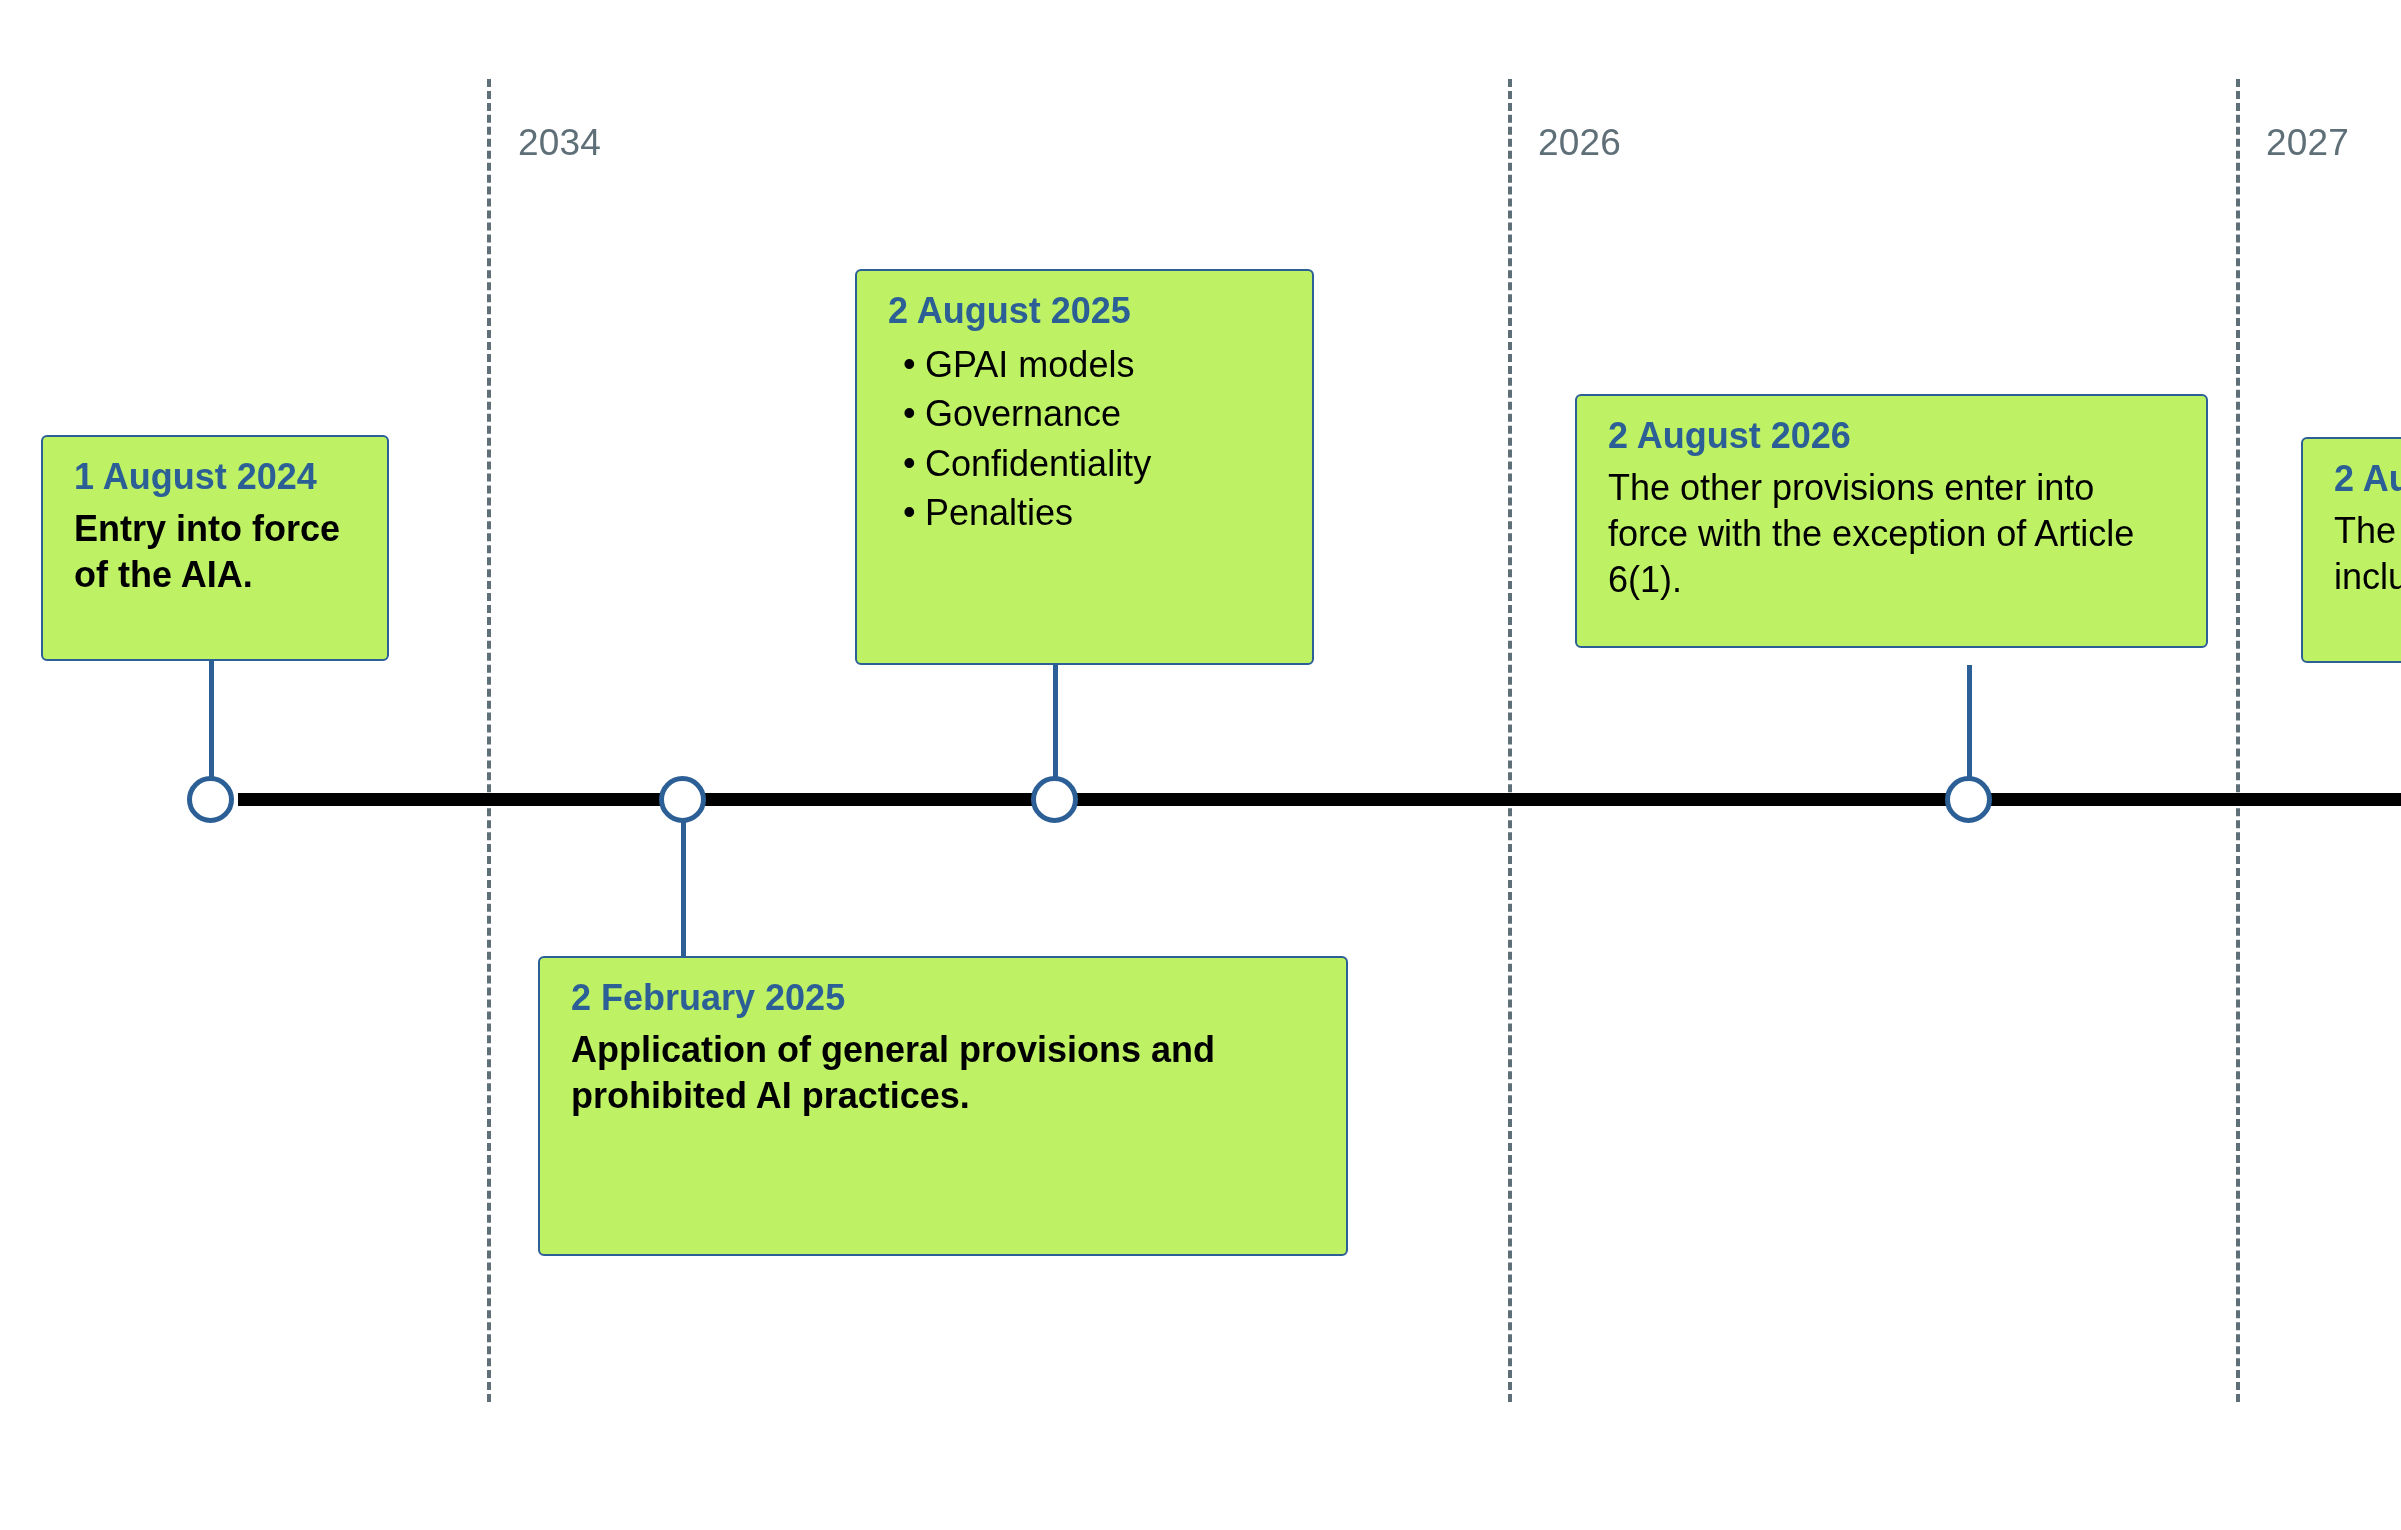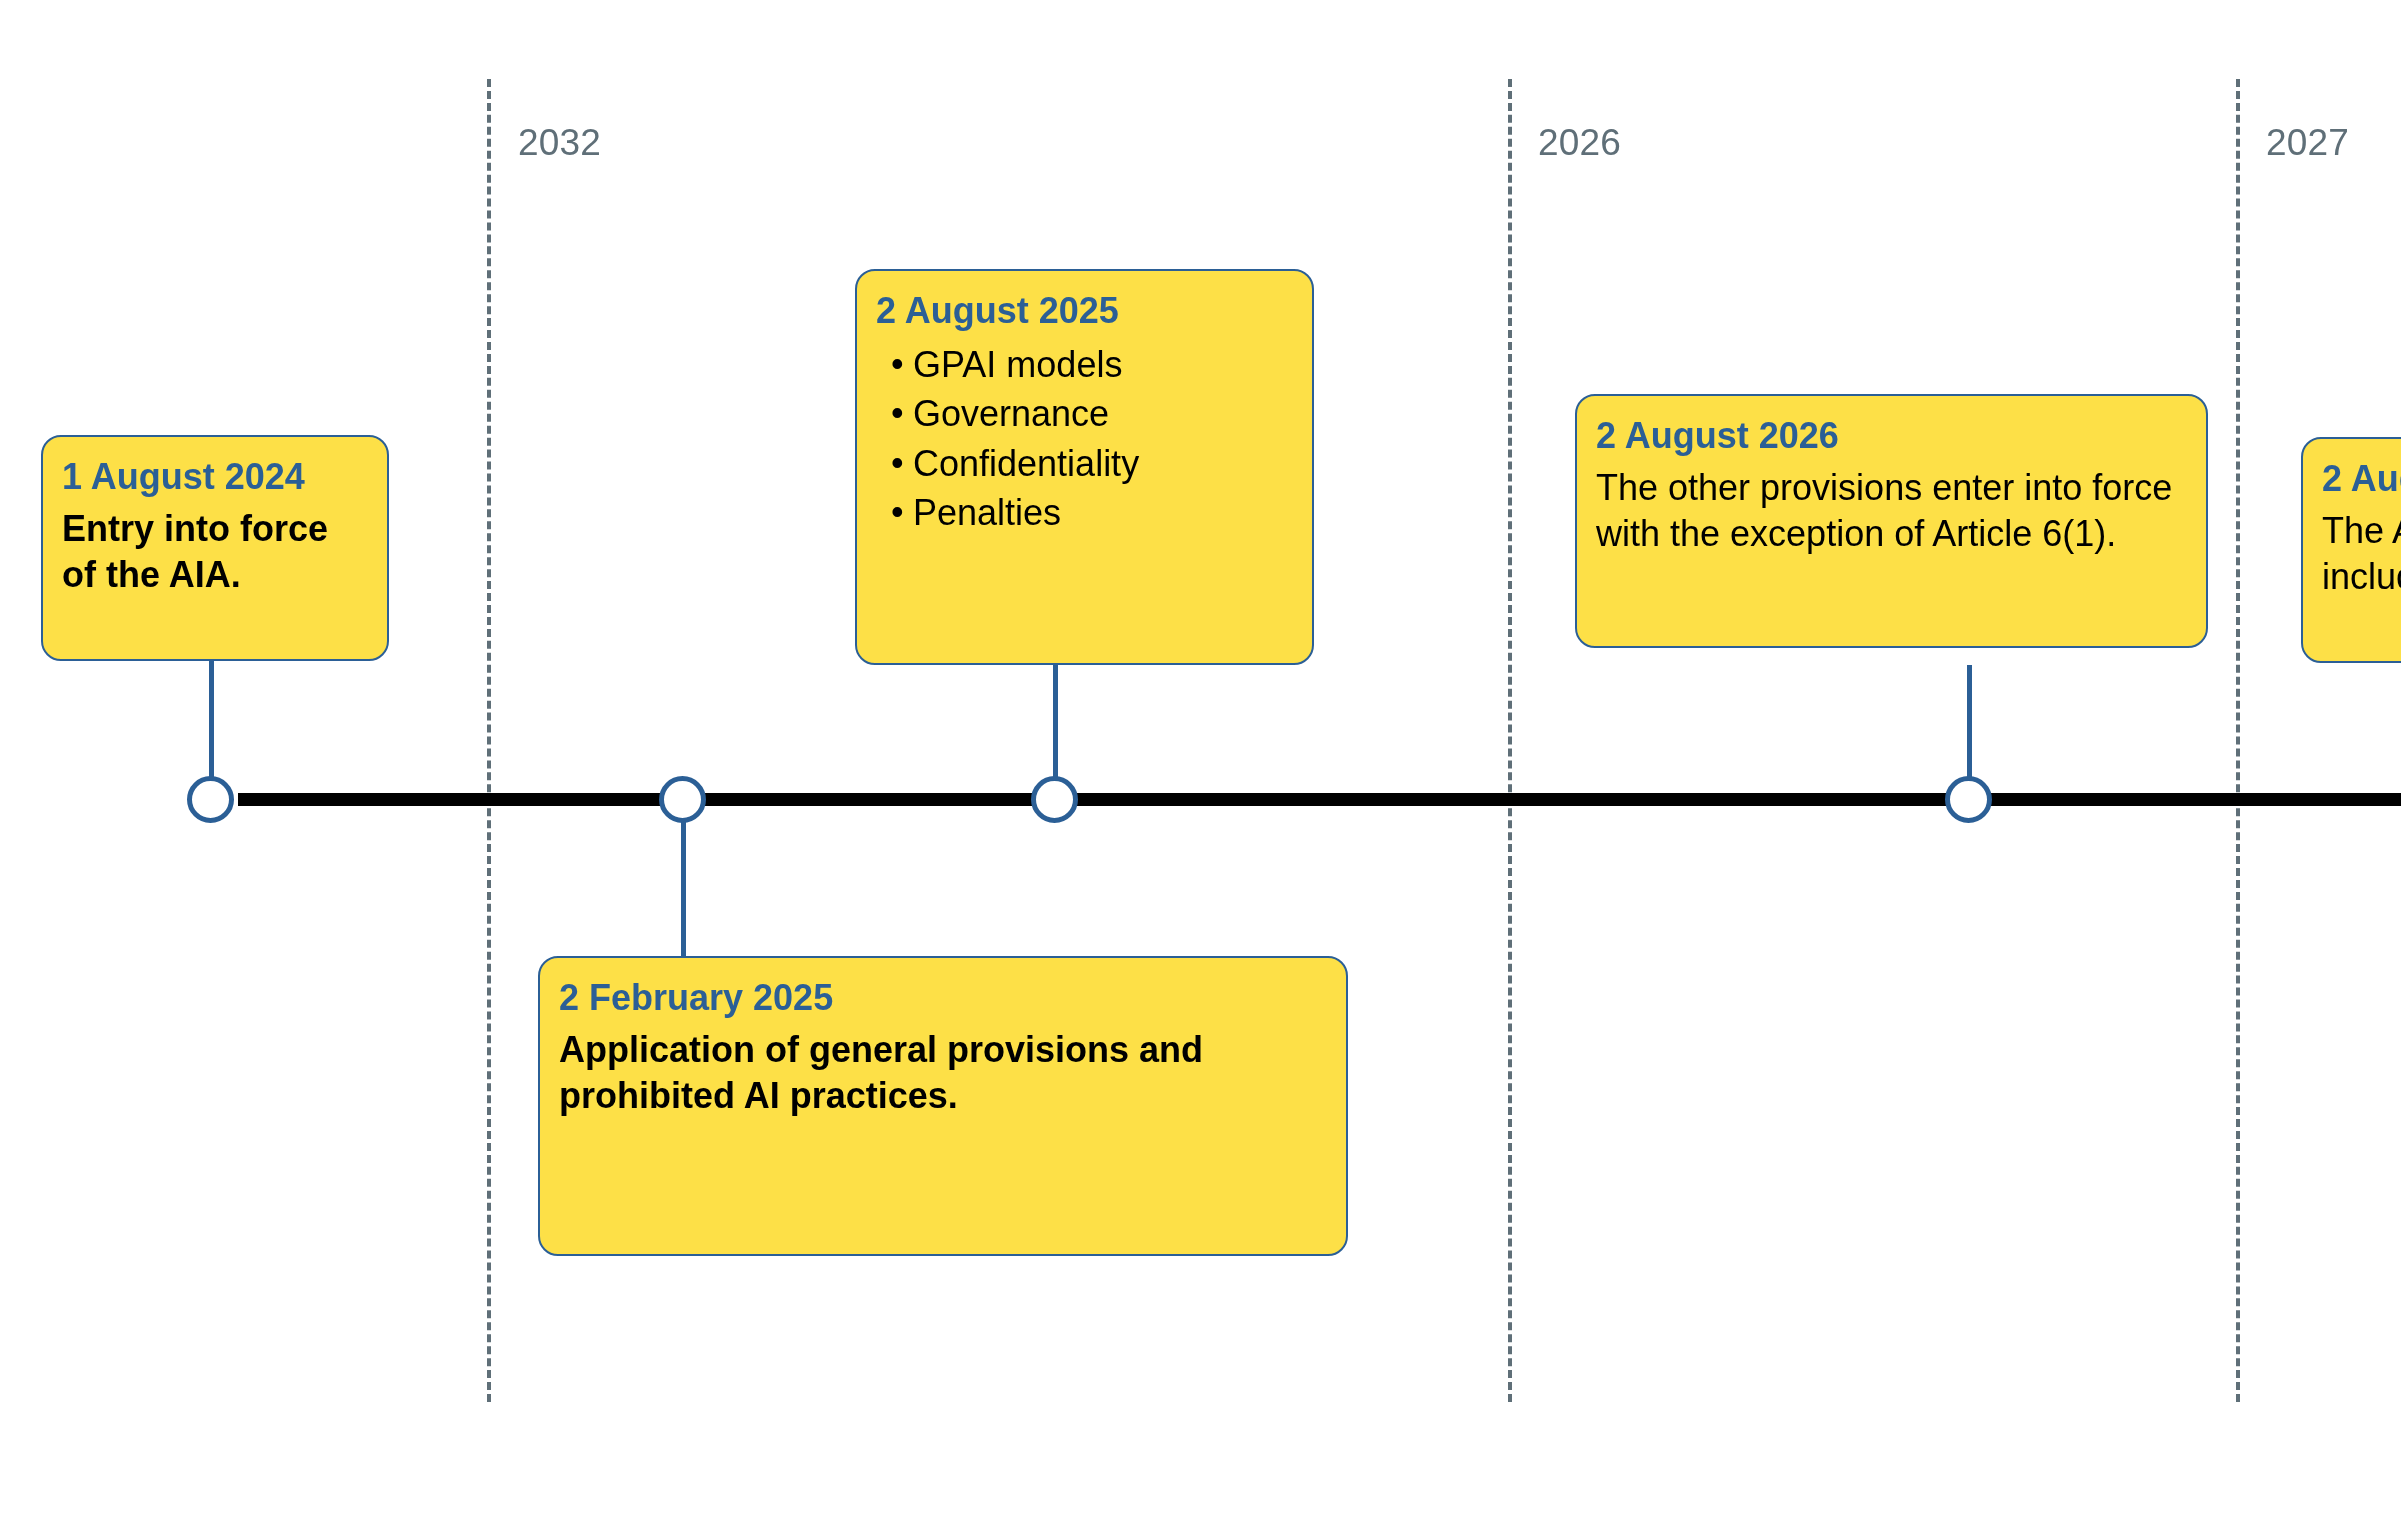--- a/index.html
+++ b/index.html
@@ -48,25 +48,25 @@
   }
   .connector{
     position:absolute;
     width:5.3px;
     background:#2b5f96;
   }
 
   
   .card{
     position:absolute;
-    background:#fde047;
+    background:#bef264;
     border:2.4px solid #2b5f96;
-    border-radius:20px;
+    border-radius:6px;
     box-sizing:border-box;
-    padding:20px 25px 22px 19px;
+    padding:20px 25px 22px 31px;
   }
   .card-date{
     color:#2b5f96;
     font-size:36px;
     font-weight:bold;
     line-height:1.12;
     margin:0 0 8.6px 0;
     white-space:nowrap;
   }
   .card-body{
@@ -96,21 +96,21 @@
     font-size:36px;
     color:#000000;
   }
 </style>
 </head>
 <body>
 
 <div id="stage">
 
   <div class="year-guide" style="left:487px;"></div>
-  <div class="year-label" style="left:518px;top:124px;">2032</div>
+  <div class="year-label" style="left:518px;top:124px;">2034</div>
 
   <div class="year-guide" style="left:1508px;"></div>
   <div class="year-label" style="left:1538px;top:124px;">2026</div>
 
   <div class="year-guide" style="left:2236px;"></div>
   <div class="year-label" style="left:2266px;top:124px;">2027</div>
 
   <div class="axis-line" style="left:238px;width:2800px;"></div>
 
   <div class="connector" style="left:209px;top:660px;height:122px;"></div>

